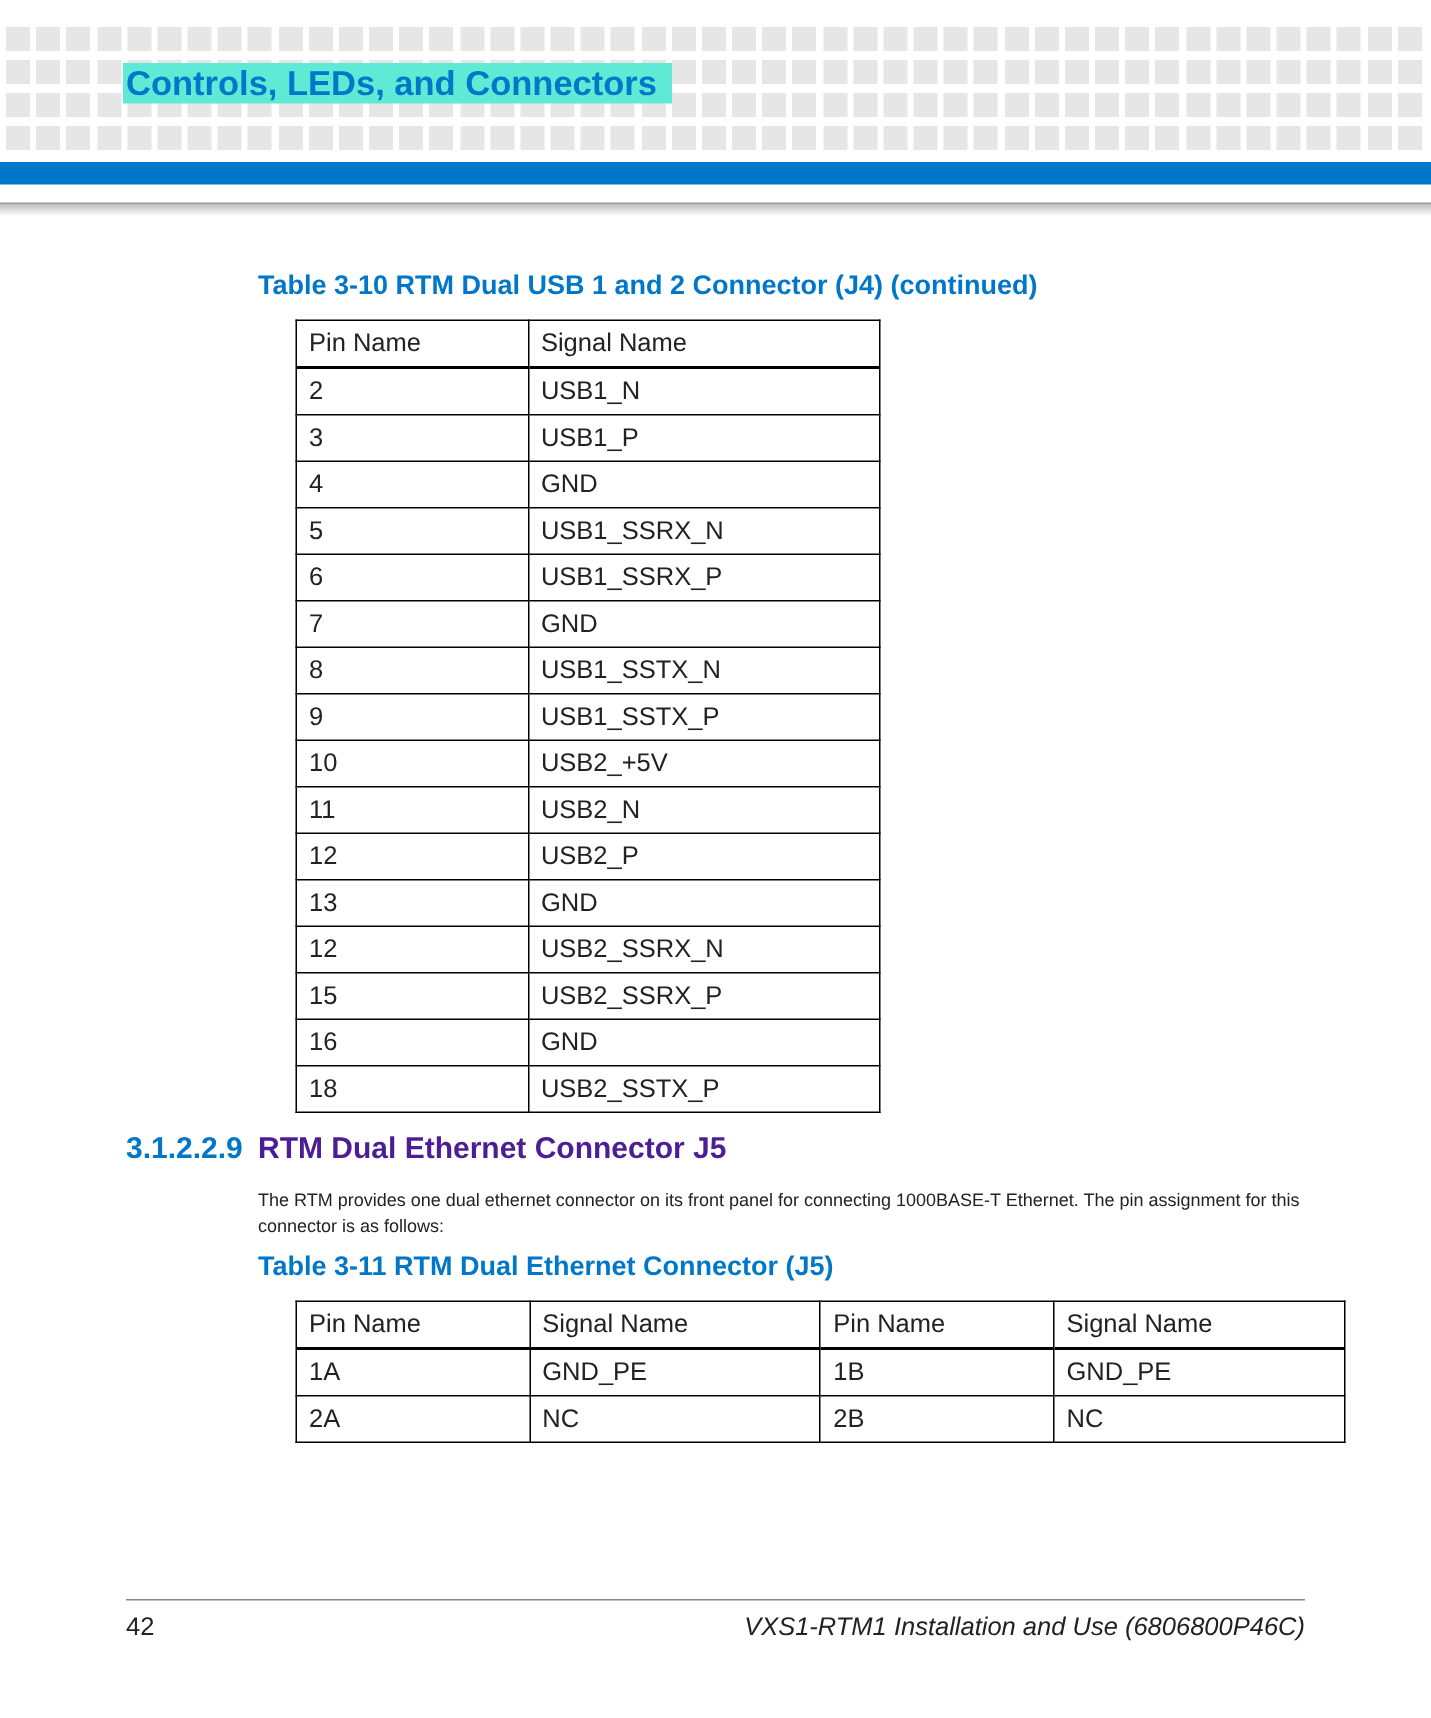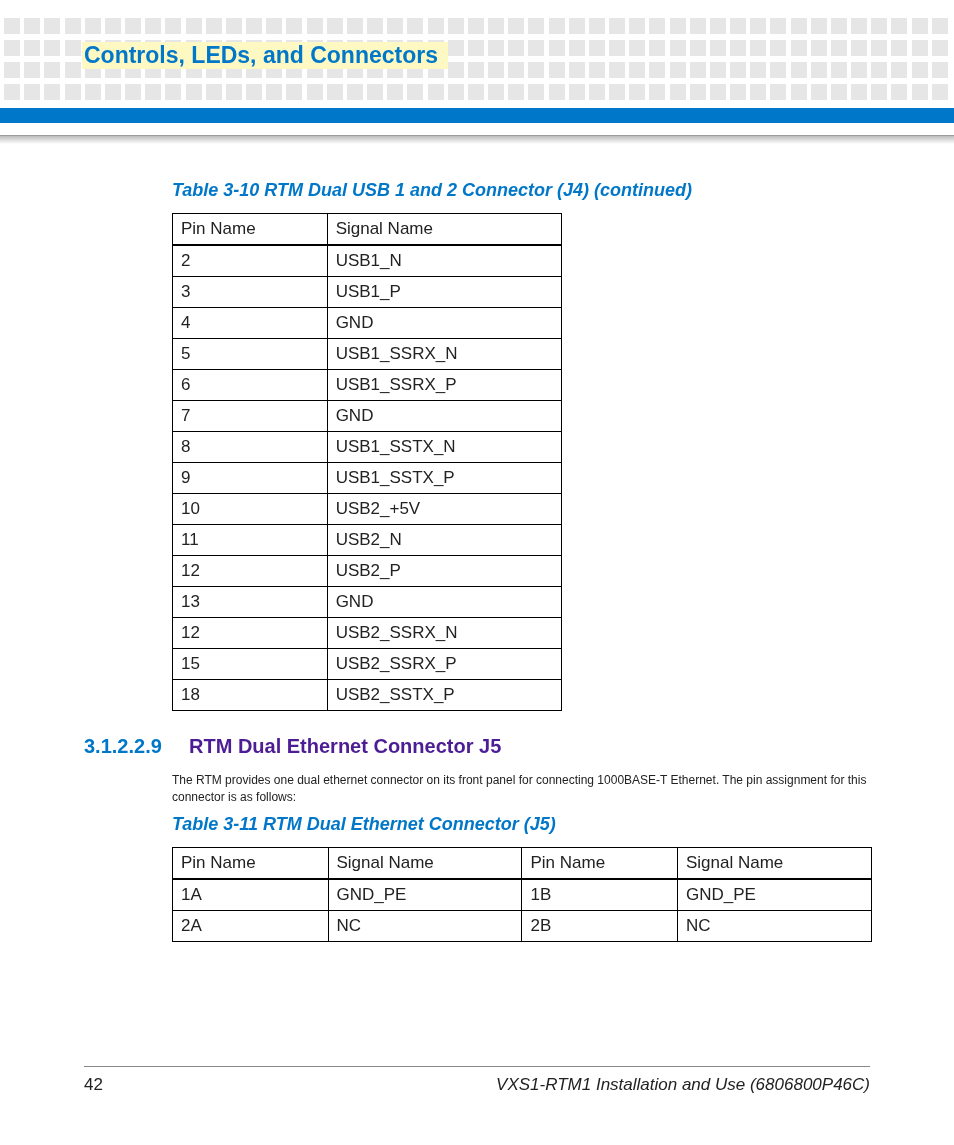--- a/index.html
+++ b/index.html
@@ -40,21 +40,21 @@
     height: 16px;
     background: #e6e6e6;
   }
   .page-title {
     position: absolute;
     top: 42px;
     left: 82px;
     font-weight: 700;
     color: #0077c8;
     font-size: 23px;
-    background: #fef9c3;
+    background: #5eead4;
     padding: 0 10px 0 2px;
     z-index: 2;
     text-align: right;
   }
   .blue-bar {
     position: absolute;
     left: 0; right: 0;
     top: 108px;
     height: 15px;
     background: #0077c8;
@@ -69,47 +69,45 @@
   }
   .content {
     position: absolute;
     top: 180px;
     left: 0;
     right: 0;
     padding: 0 84px;
   }
   .table-caption {
     color: #0077c8;
-    font-style: italic;
     font-weight: 600;
     font-size: 18px;
     margin: 0 0 12px 88px;
   }
   table.pins {
     border-collapse: collapse;
-    margin-left: 88px;
+    margin-left: 113px;
     font-size: 17px;
   }
   table.t310 { width: 390px; }
   table.t311 { width: 700px; }
   table.pins th, table.pins td {
     border: 1px solid #000;
     padding: 4px 8px;
     text-align: left;
     font-weight: 400;
     height: 22px;
   }
   table.pins .hdr td {
     border-bottom: 2.5px solid #000;
   }
   .section-row {
     display: flex;
-    margin-top: 24px;
+    margin-top: 13px;
     margin-bottom: 14px;
-    gap: 17px;
   }
   .section-num {
     color: #0077c8;
     font-weight: 700;
     font-size: 20px;
     width: 88px;
     flex: none;
   }
   .section-title {
     color: #4c1d95;
@@ -400,20 +398,24 @@
           </tr>
           <tr>
             <td>12</td>
             <td>USB2_SSRX_N</td>
           </tr>
           <tr>
             <td>15</td>
             <td>USB2_SSRX_P</td>
           </tr>
           <tr>
+            <td>16</td>
+            <td>GND</td>
+          </tr>
+          <tr>
             <td>18</td>
             <td>USB2_SSTX_P</td>
           </tr>
         </tbody>
     </table>
 
     <div class="section-row">
       <div class="section-num">3.1.2.2.9</div>
       <div class="section-title">RTM Dual Ethernet Connector J5</div>
     </div>

